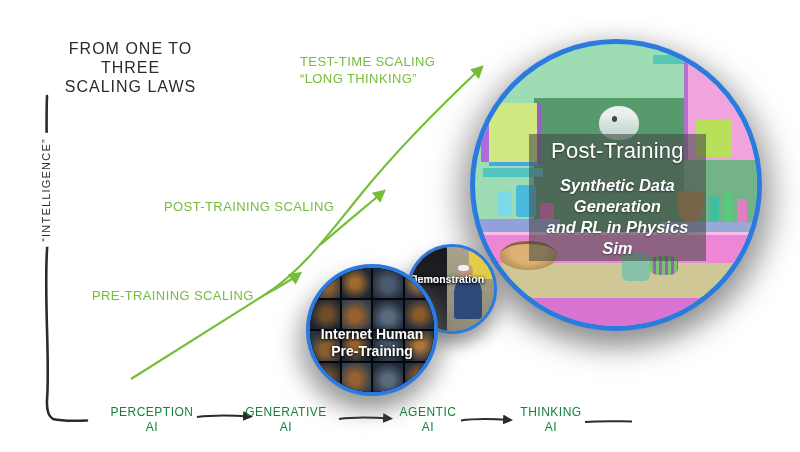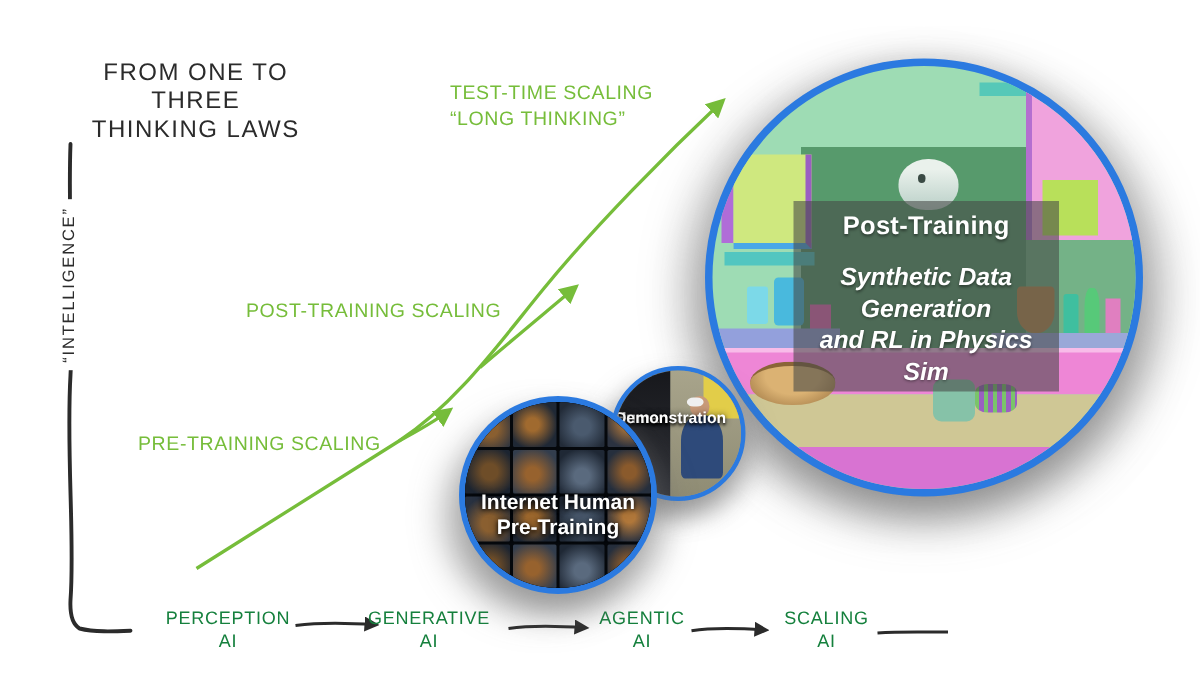--- a/index.html
+++ b/index.html
@@ -62,21 +62,21 @@
           border-radius:50% 50% 46% 46%;}
   .k-eye{left:48.5%;top:25.5%;width:1.8%;height:2%;background:#3a4a44;border-radius:50%;}
   .k-leg{left:52%;top:74%;width:10%;height:10%;background:#86c2a8;border-radius:20%;}
   .k-hand{left:62%;top:75%;width:10%;height:7%;border-radius:30%;
           background:repeating-linear-gradient(90deg,#7ac46a 0 3px,#9a5fc2 3px 6px);}
   .k-bowl{left:9%;top:70%;width:20%;height:10%;border-radius:50%;box-sizing:border-box;
           border-top:3px solid #8a6537;
           background:radial-gradient(ellipse at 50% 25%,#dbb273 0 45%,#9a7340 100%);}
   .k-overlay{left:19%;top:32%;width:63%;height:45%;background:rgba(70,72,70,.58);
              color:#fff;text-align:center;padding-top:6px;box-sizing:border-box;}
-  .k-overlay .h{position:static;font-size:17px;font-weight:bold;line-height:21px;
+  .k-overlay .h{position:static;font-size:22px;font-weight:normal;line-height:21px;
                 letter-spacing:.2px;text-shadow:0 1px 2px rgba(0,0,0,.45);}
   .k-overlay .b{position:static;margin-top:14px;font-size:16.5px;font-weight:bold;line-height:21px;
                 text-shadow:0 1px 2px rgba(0,0,0,.45);font-style:italic;}
   .k-overlay .b div{position:static;}
 
   
   .med div{position:absolute;}
   .m-left{left:0;top:0;width:44%;height:100%;background:linear-gradient(180deg,#17181c,#2e3036);}
   .m-right{left:44%;top:0;width:56%;height:100%;background:linear-gradient(180deg,#a8a48b,#8f8c74);}
   .m-yellow{left:70%;top:0;width:30%;height:38%;background:#e2cd49;}
@@ -122,21 +122,21 @@
     <path d="M266,294 C279,287 291,280 299,274" stroke="#76bd3a" stroke-width="2.2" fill="none" marker-end="url(#mg)"></path>
     <path d="M320,245 C341,227 364,208 383,192" stroke="#76bd3a" stroke-width="2.2" fill="none" marker-end="url(#mg)"></path>
     <path d="M197,417 C216,414.5 236,415.5 250,416.5" stroke="#2b2b2b" stroke-width="2" fill="none" marker-end="url(#mb)"></path>
     <path d="M339,419 C356,416.5 376,417.5 390,418.5" stroke="#2b2b2b" stroke-width="2" fill="none" marker-end="url(#mb)"></path>
     <path d="M461,420.5 C477,418 496,419 510,420" stroke="#2b2b2b" stroke-width="2" fill="none" marker-end="url(#mb)"></path>
     <path d="M585,422 C601,420.8 617,421.4 632,421.4" stroke="#2b2b2b" stroke-width="2" fill="none"></path>
   </svg>
 
   <div class="title">
     <div>FROM ONE TO THREE</div>
-    <div>THINKING LAWS</div>
+    <div>SCALING LAWS</div>
   </div>
 
   <div class="ylabel">“INTELLIGENCE”</div>
 
   <div class="glabel pre">PRE-TRAINING SCALING</div>
   <div class="glabel post">POST-TRAINING SCALING</div>
   <div class="glabel test">
     <div>TEST-TIME SCALING</div>
     <div>“LONG THINKING”</div>
   </div>
@@ -147,21 +147,21 @@
   </div>
   <div class="xstage xs2">
     <div>GENERATIVE</div>
     <div>AI</div>
   </div>
   <div class="xstage xs3">
     <div>AGENTIC</div>
     <div>AI</div>
   </div>
   <div class="xstage xs4">
-    <div>SCALING</div>
+    <div>THINKING</div>
     <div>AI</div>
   </div>
 
   <div class="circle big">
     <div class="k-alcove"></div>
     <div class="k-strip-purple"></div>
     <div class="k-cab-lime"></div>
     <div class="k-shelf-teal"></div>
     <div class="k-can"></div>
     <div class="k-jug"></div>

